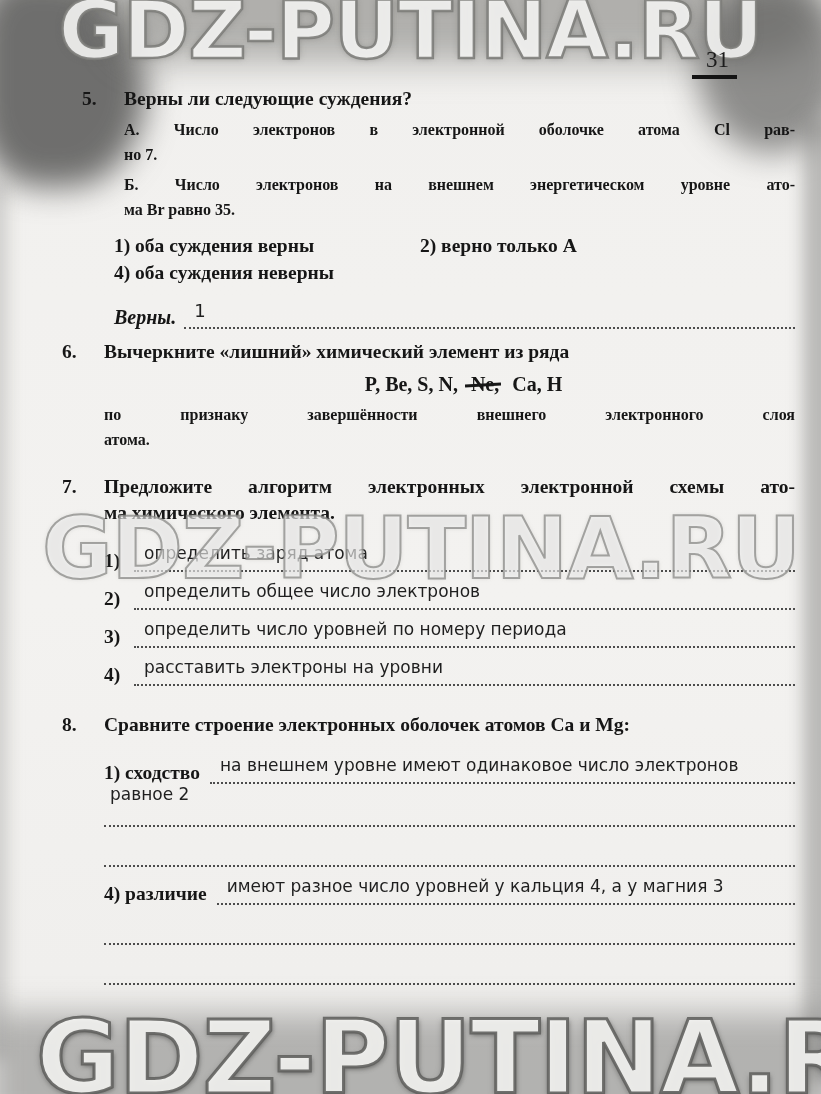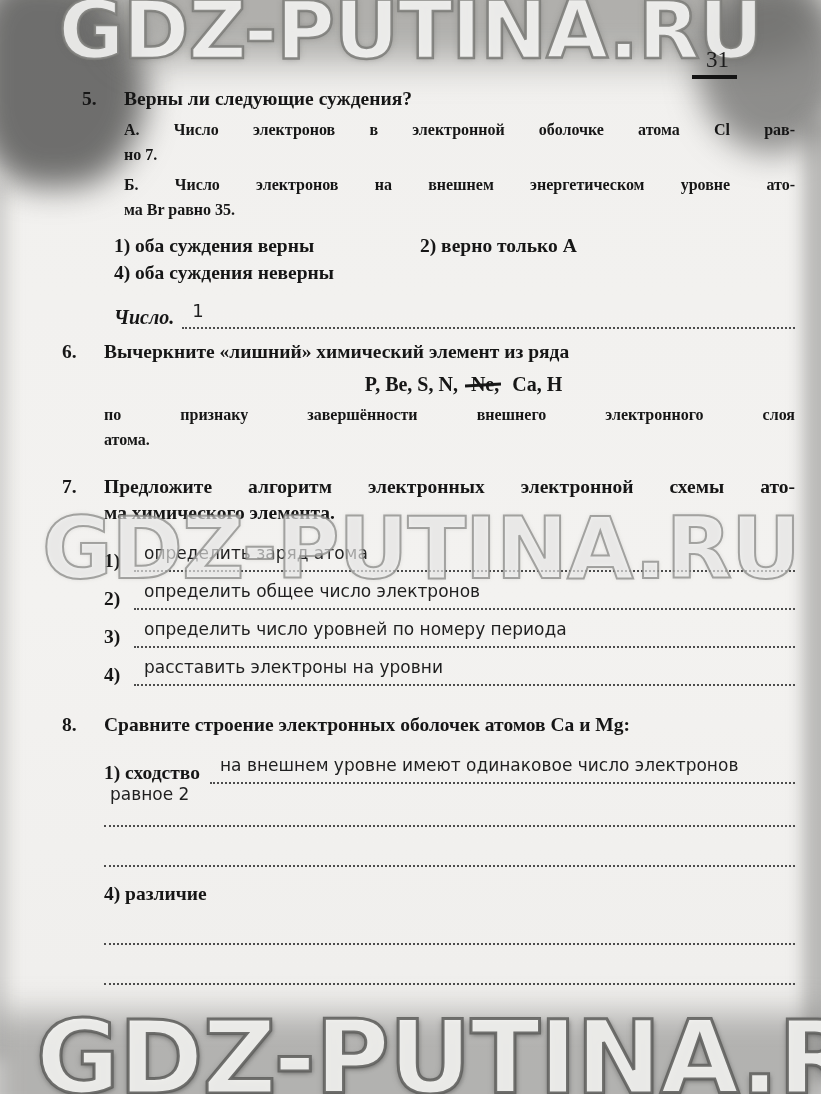--- a/index.html
+++ b/index.html
@@ -89,21 +89,21 @@
   }
   .q6 .statement { margin-top: 6px; }
 
   .q7 { margin-top: 22px; }
   .steps { margin: 8px 0 0 42px; }
   .step-row { display: flex; align-items: flex-end; height: 38px; }
   .step-label { flex: 0 0 30px; font-weight: bold; font-size: 19.5px; }
 
   .q8 { margin-top: 26px; }
   .q8-body { margin: 8px 0 0 42px; }
-  .q8-row { display: flex; align-items: flex-end; height: 38px; }
+  .q8-row { display: flex; align-items: flex-end; height: 38px; justify-content: center; }
   .q8-label { font-weight: bold; font-size: 19.5px; padding-right: 10px; white-space: nowrap; }
   .full-line {
     height: 38px; border-bottom: 2px dotted #4c4c4c;
     display: flex; padding: 0 0 3px 6px;
   }
   .blank-line { height: 38px; border-bottom: 2px dotted #4c4c4c; }
 </style>
 </head>
 <body>
 
@@ -132,21 +132,21 @@
       <p class="statement">
         <span class="jline">Б. Число электронов на внешнем энергетическом уровне ато-</span>
         <span class="line2">ма Br равно 35.</span>
       </p>
       <div class="options">
         <span>1) оба суждения верны</span>
         <span>2) верно только А</span>
         <span>4) оба суждения неверны</span>
       </div>
       <div class="answer-row">
-        <span class="answer-label">Число.</span>
+        <span class="answer-label">Верны.</span>
         <span class="fill-line">
           <span class="handwriting hw-big">1</span>
         </span>
       </div>
     </section>
 
     <section class="question q6">
       <div class="q-head">
         <span class="q-num">6.</span>
         <span class="q-title">Вычеркните «лишний» химический элемент из ряда</span>
@@ -214,20 +214,23 @@
           </div>
           <div class="full-line">
             <span class="handwriting">равное 2</span>
           </div>
           <div class="blank-line"></div>
         </div>
 
         <div class="q8-item">
           <div class="q8-row">
             <span class="q8-label">4) различие</span>
+            <span class="fill-line">
+              <span class="handwriting">имеют разное число уровней у кальция 4, а у магния 3</span>
+            </span>
           </div>
           <div class="blank-line"></div>
           <div class="blank-line"></div>
         </div>
 
       </div>
     </section>
 
   </div>
 

